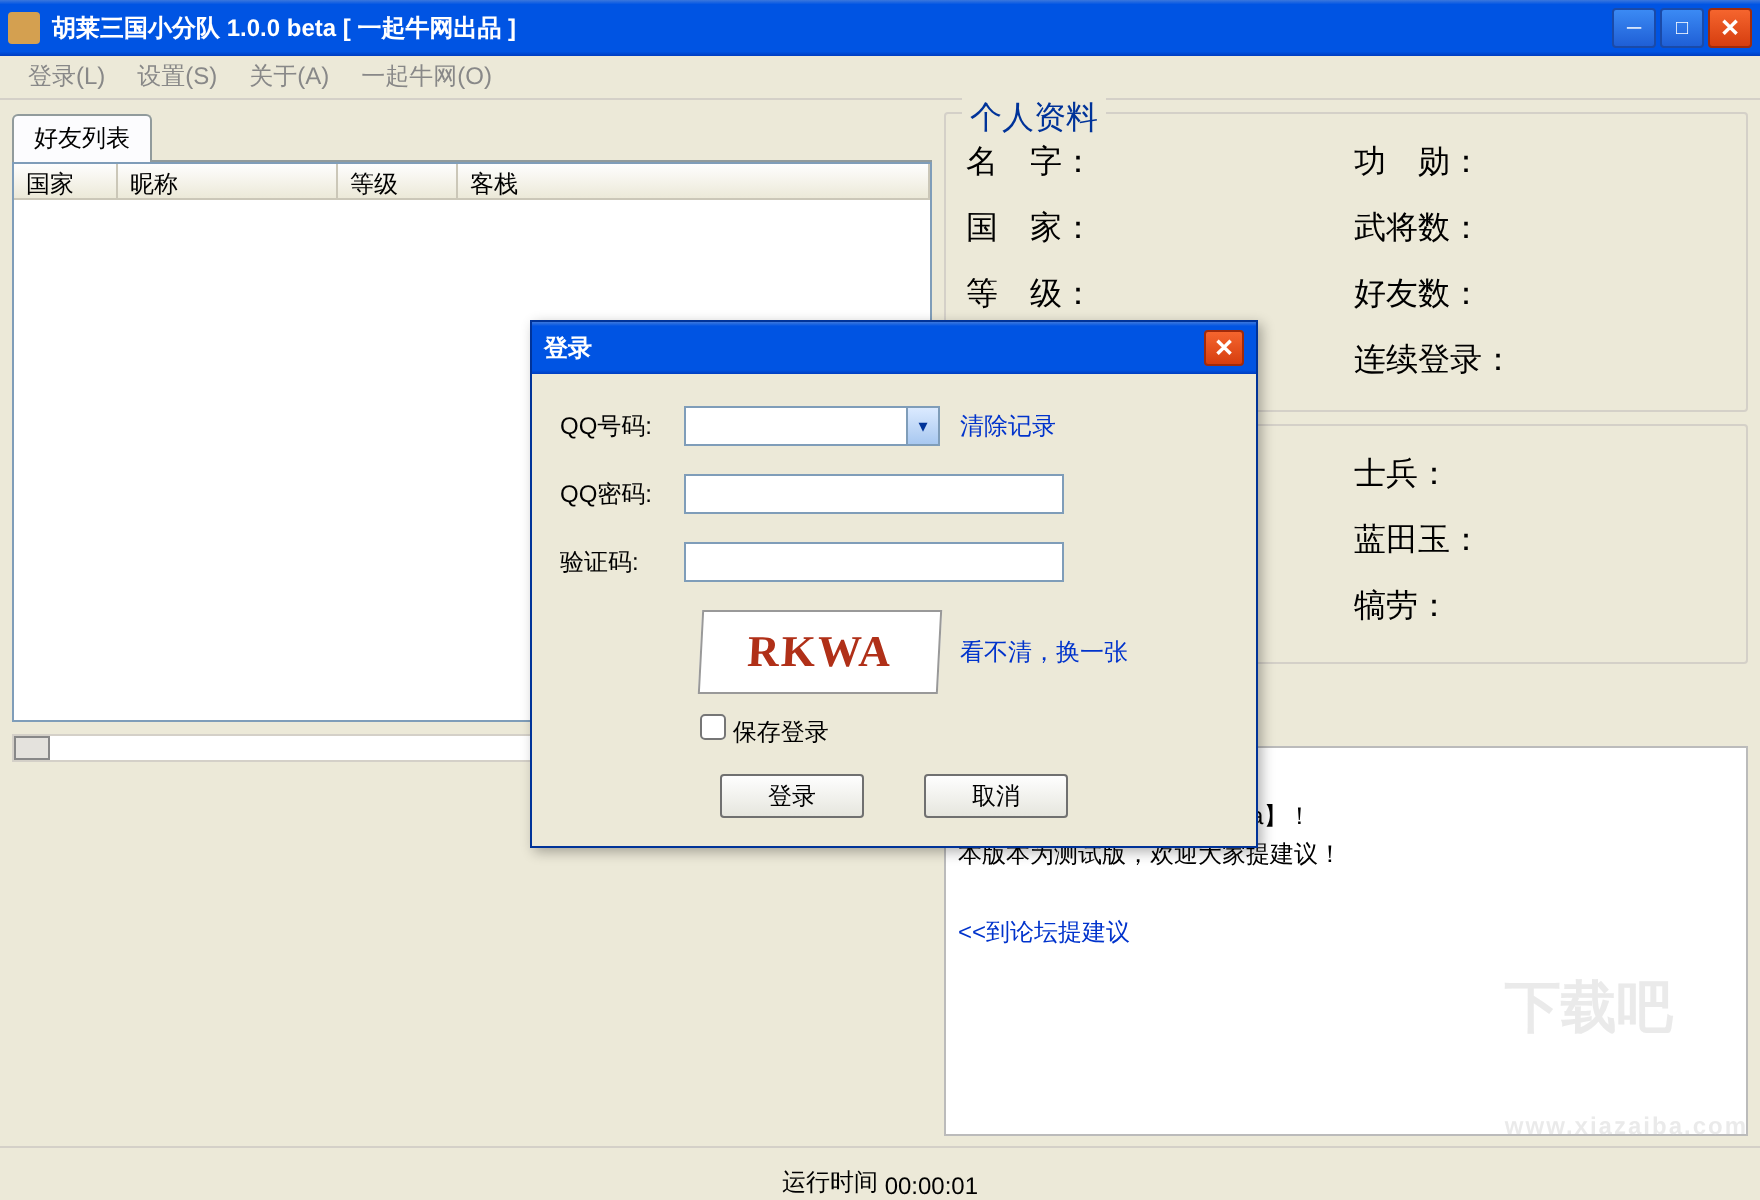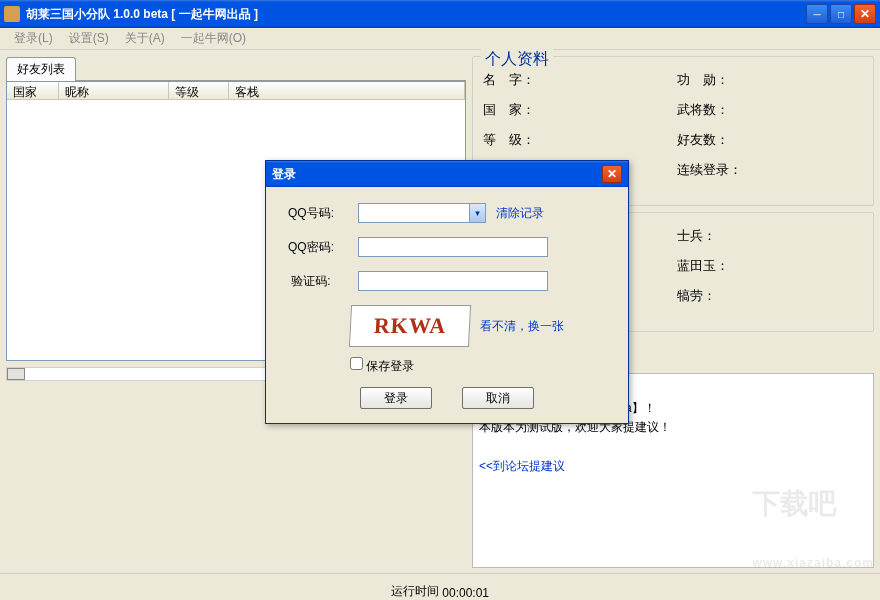--- a/index.html
+++ b/index.html
@@ -34,42 +34,42 @@
 .lv-head .col { border-right: 1px solid #cbc7b8; padding: 2px 6px; font-size: 12px; }
 .c1 { width: 52px; } .c2 { width: 110px; } .c3 { width: 60px; } .c4 { flex: 1; }
 
 .slider-area { margin-top: 6px; height: 14px; background: #fff; border: 1px solid #d4d0c8; position: relative; }
 .slider-thumb { width: 18px; height: 12px; background: #e4e2dd; border: 1px solid #888; position: absolute; left: 0; top: 0; }
 
 .log { background: #fff; border: 1px solid #d4d0c8; height: 195px; padding: 4px; font-size: 12px; }
 
 
 .kvgrid { display: grid; grid-template-columns: 1fr 1fr; row-gap: 12px; column-gap: 8px; padding: 6px 4px; }
-.kv { color: #000; font-size: 13px; white-space: nowrap; }
+.kv { color: #000; font-size: 16px; white-space: nowrap; }
 
 .rightcol .group.g1 { height: 150px; }
 .rightcol .group.g2 { height: 120px; }
 .btnrow { display: flex; gap: 20px; padding: 6px 4px; }
 .stopbtn { color: #888; cursor: default; }
 .stopbtn::before { content: "■"; color: #888; margin-right: 3px; }
 
 .outbox { background: #fff; border: 1px solid #bbb; height: 195px; padding: 6px; font-size: 12px; line-height: 1.6; }
 .outbox .link { color: #0033cc; cursor: pointer; }
 
 
 .statusbar { position: absolute; left: 0; bottom: 0; width: 100%; height: 27px; background: #ece9d8; border-top: 1px solid #d4d0c8; display: flex; align-items: flex-end; justify-content: center; font-size: 12px; }
 
 
 .dialog { position: absolute; left: 265px; top: 160px; width: 364px; background: #ece9d8; border: 1px solid #003399; box-shadow: 2px 2px 6px rgba(0,0,0,.3); z-index: 10; }
 .dialog .dlg-title { background: linear-gradient(to bottom, #3b77dd, #0054e3 8%, #0054e3 92%, #003dc0); height: 26px; display: flex; align-items: center; padding: 0 6px; color: #fff; font-weight: bold; }
 .dlg-title .t { flex: 1; }
 .dlg-title .xbtn { width: 20px; height: 18px; background: linear-gradient(to bottom, #f5652e, #d63e0f); border: 1px solid #a02a0a; border-radius: 2px; display: flex; align-items: center; justify-content: center; font-size: 12px; cursor: pointer; }
 .dlg-body { padding: 16px 14px 14px; }
 .frow { display: flex; align-items: center; margin-bottom: 14px; }
-.frow .lbl { width: 62px; text-align: center; margin-right: 16px; }
+.frow .lbl { width: 62px; text-align: left; margin-right: 0; }
 .frow input.txt { border: 1px solid #7f9db9; height: 20px; padding: 0 3px; font-size: 12px; }
 .frow .combo { width: 128px; border: 1px solid #7f9db9; height: 20px; background: #fff; display: flex; align-items: center; }
 .frow .combo .cval { flex: 1; padding: 0 3px; }
 .frow .combo .cdrop { width: 16px; height: 18px; background: linear-gradient(to bottom,#dbeaff,#a8c8f0); border-left: 1px solid #7f9db9; display:flex;align-items:center;justify-content:center;color:#003399;font-size:9px; }
 .linkblue { color: #0033cc; margin-left: 10px; cursor: pointer; }
 .captcha { display: flex; align-items: center; margin: 0 0 10px 70px; }
 .captcha .img { width: 120px; height: 42px; background: #fff; border: 1px solid #999; display:flex;align-items:center;justify-content:center; font-family: cursive; color:#b03018; font-size:22px; font-weight:bold; letter-spacing:1px; transform: skewX(-3deg); }
 .chkrow { margin-left: 70px; margin-bottom: 12px; }
 .dlgbtns { display: flex; justify-content: center; gap: 30px; }
 .btn { width: 72px; height: 22px; background: linear-gradient(to bottom,#fefefe,#e6e6de); border: 1px solid #707070; border-radius: 2px; cursor: pointer; font-size: 12px; }

